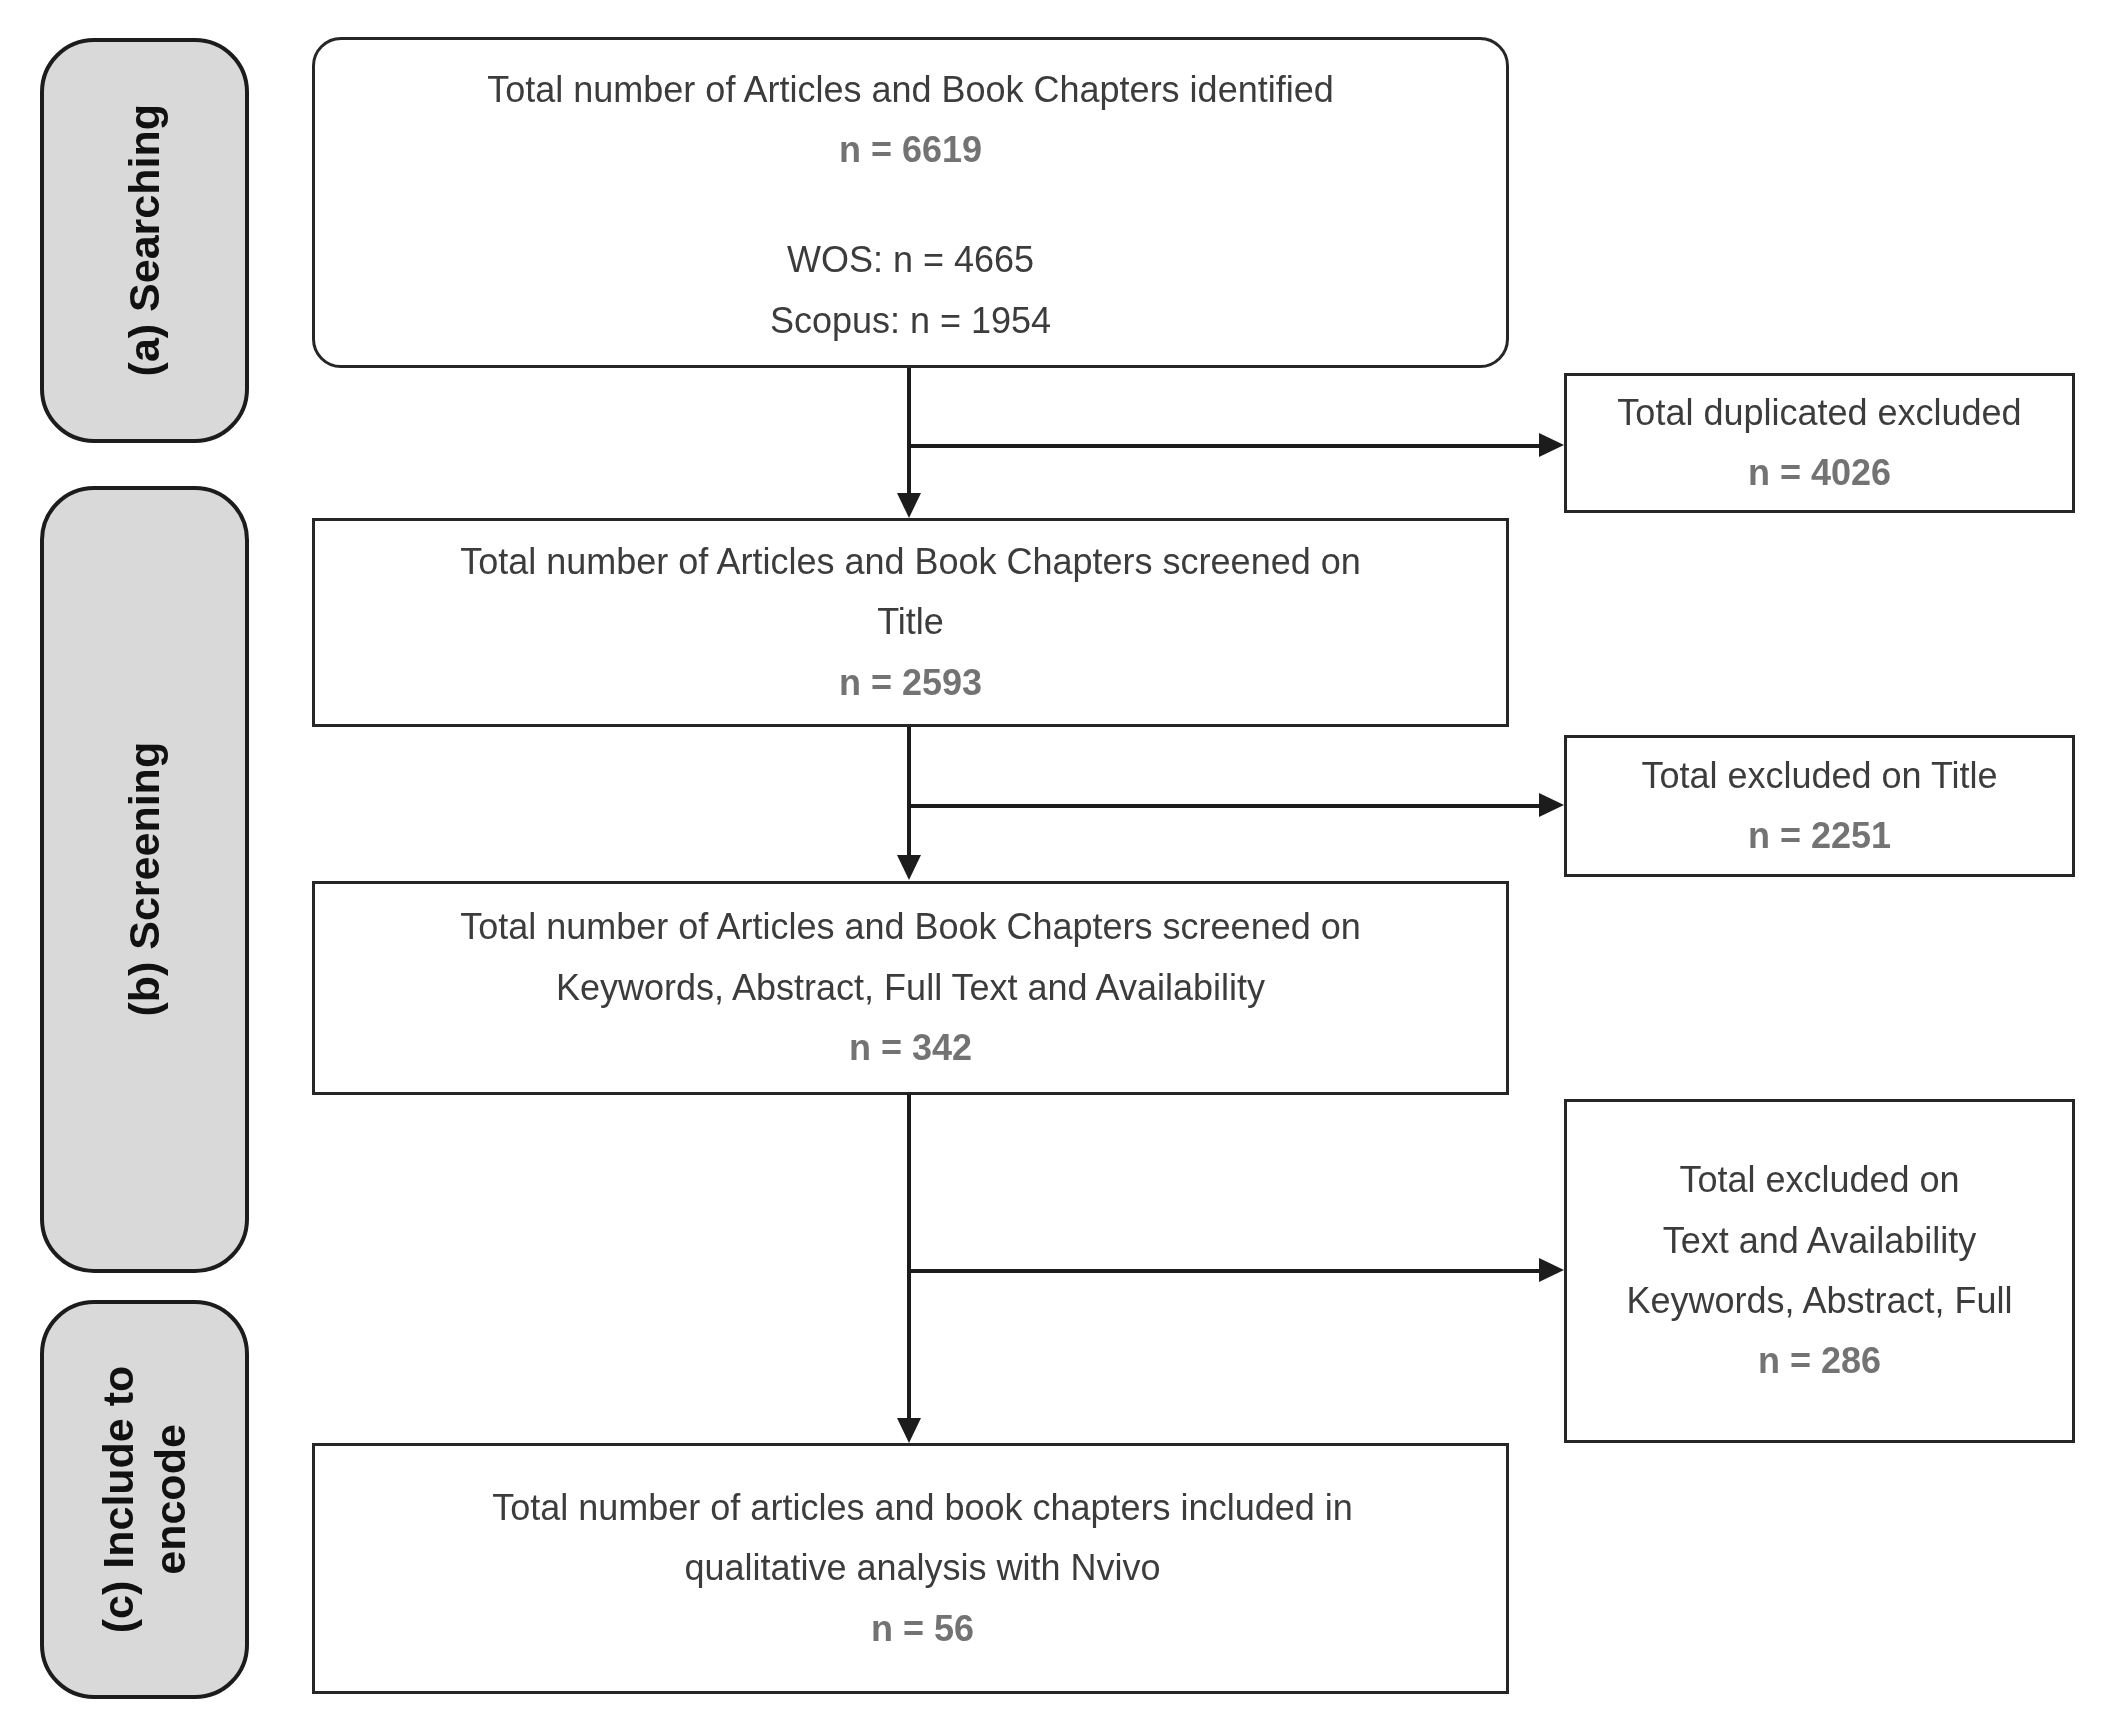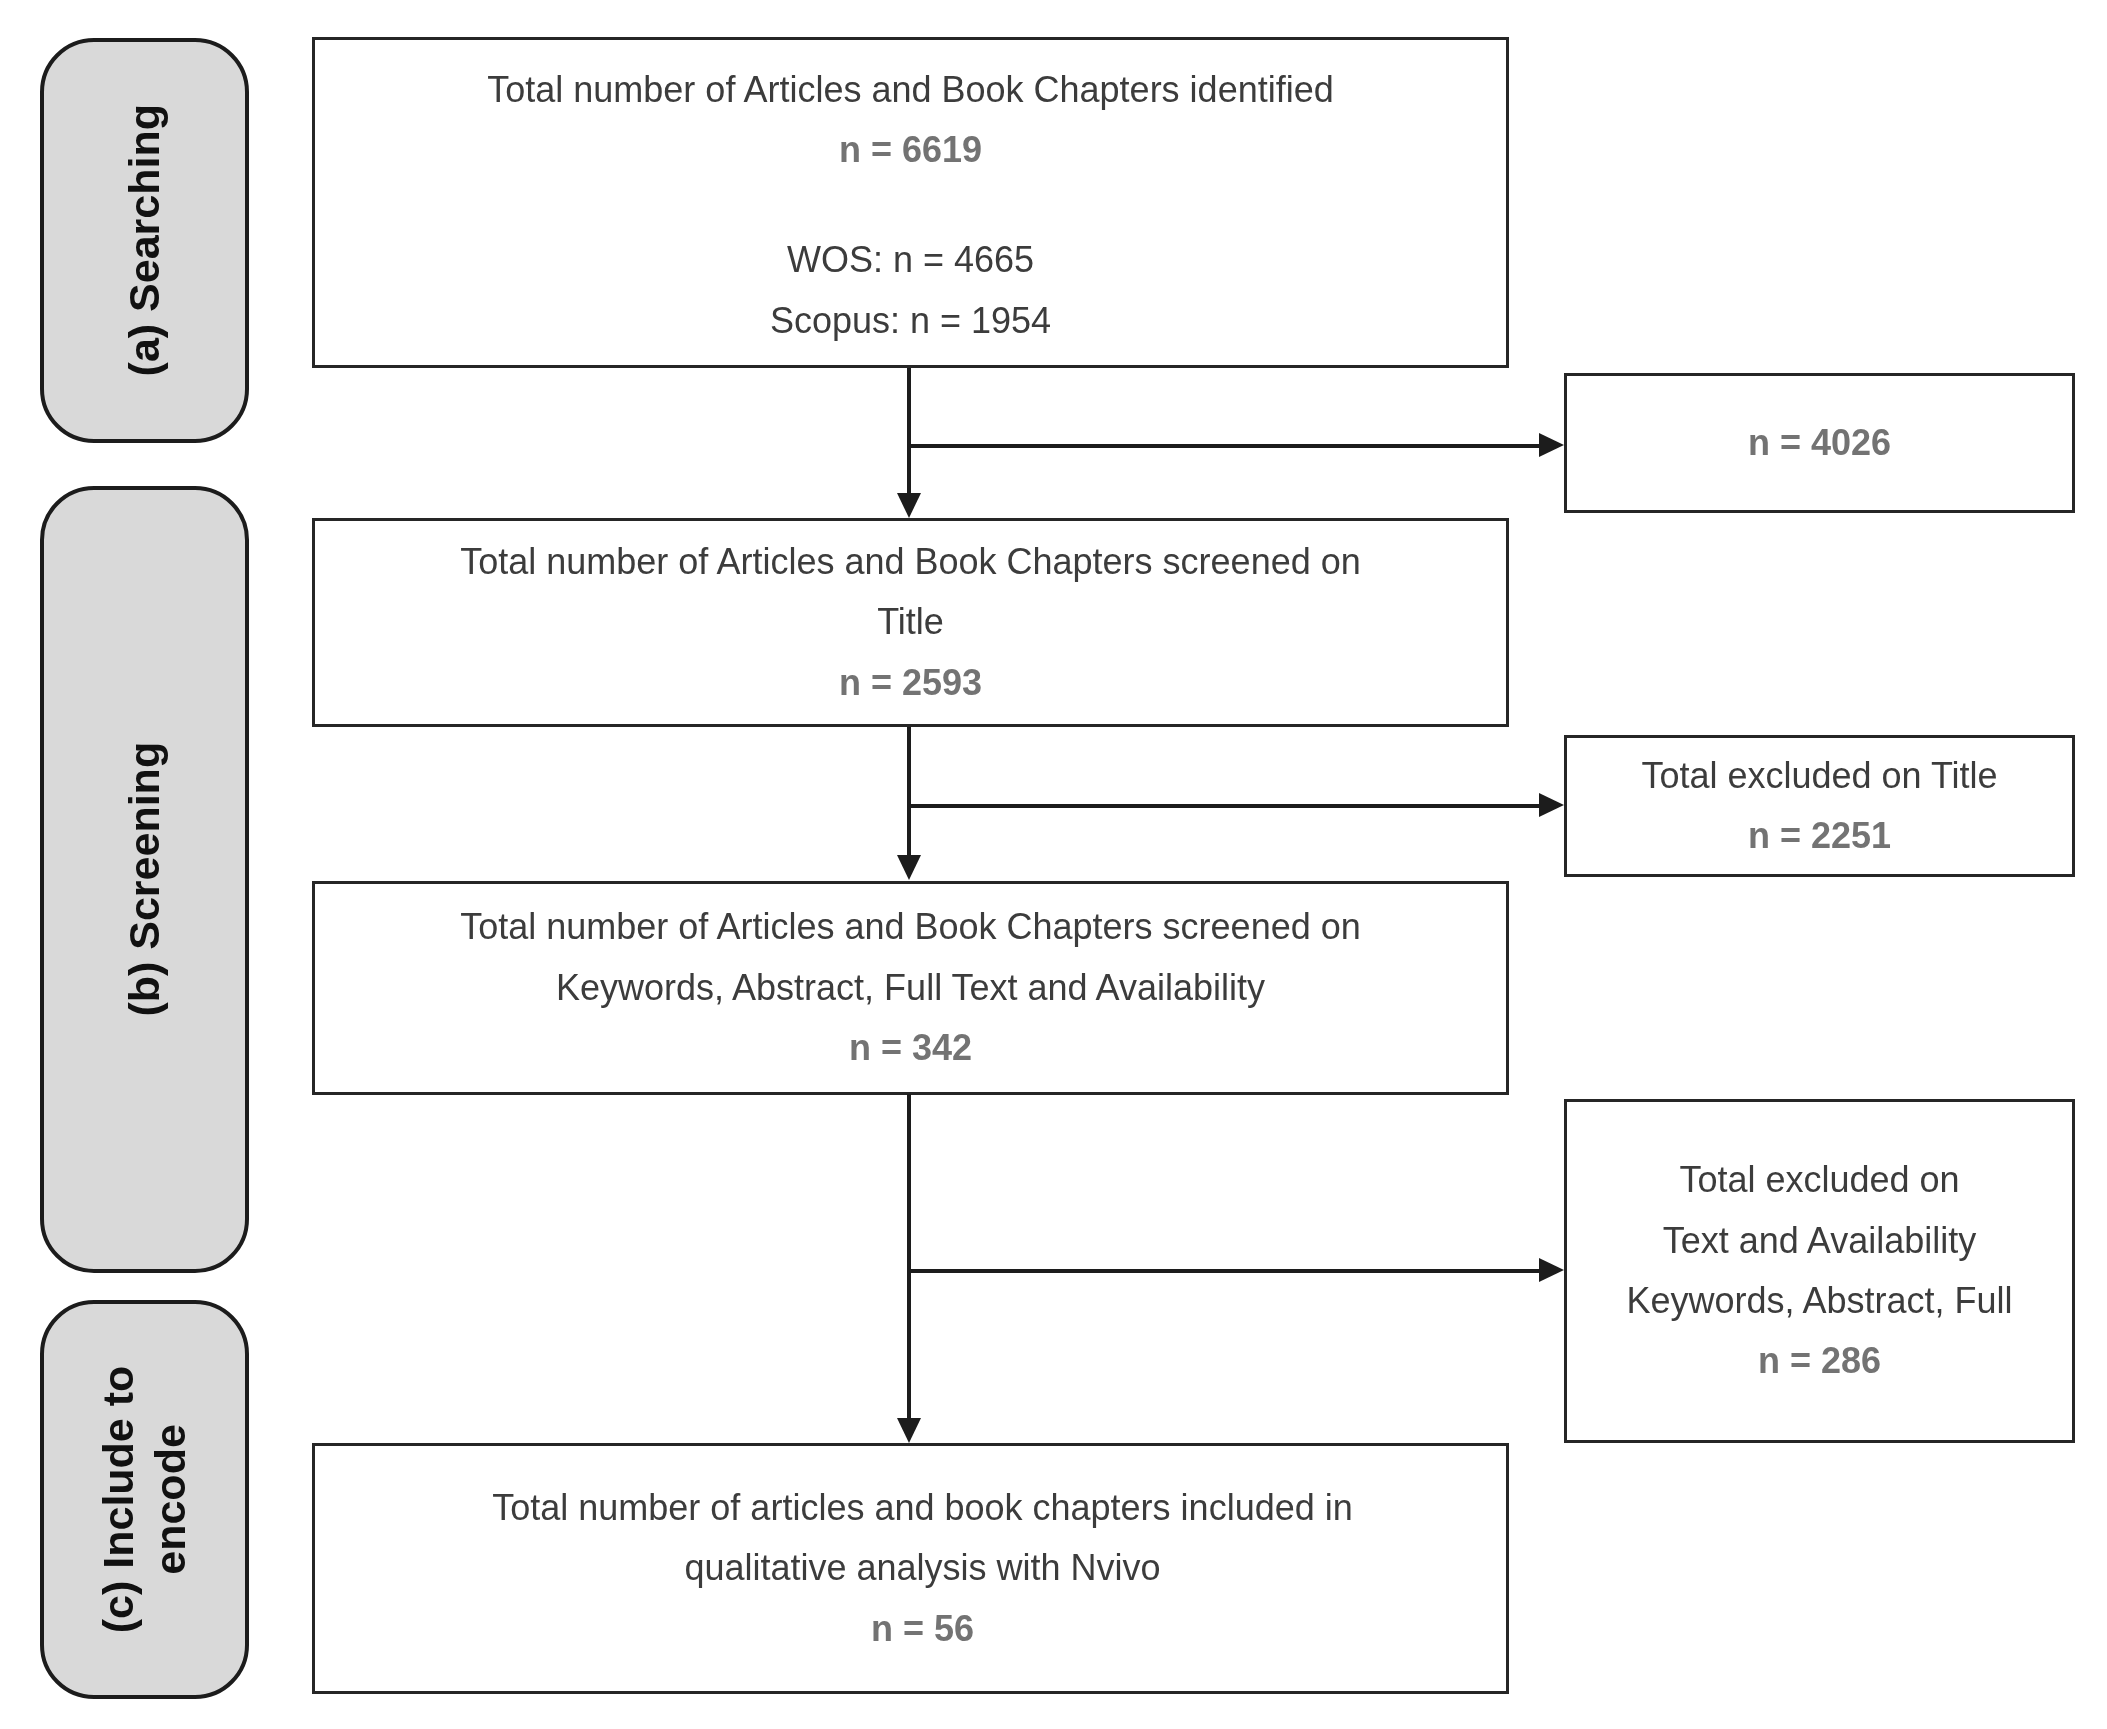--- a/index.html
+++ b/index.html
@@ -39,21 +39,21 @@
     text-align:center;
     font-size:36px;
     line-height:1.68;
     color:#3c3c3c;
   }
   .box .count{
     font-weight:700;
     color:#737373;
   }
   .box .spacer{height:50px;}
-  .box.top-align{justify-content:flex-start;padding-top:19.5px;}
+  .box.top-align{justify-content:flex-start;padding-top:19.5px;border-radius:29px;}
   
   .vline,.hline{position:absolute;background:#1c1c1c;}
   .vline{width:3.5px;}
   .hline{height:3.5px;}
   .arr-down{
     position:absolute;width:0;height:0;
     border-left:12px solid transparent;
     border-right:12px solid transparent;
     border-top:25px solid #1c1c1c;
   }
@@ -108,20 +108,21 @@
     <div class="count">n = 342</div>
   </div>
 
   <div class="box" style="left:312px;top:1443px;width:1197px;height:251px;padding-left:24px;">
     <div>Total number of articles and book chapters included in</div>
     <div>qualitative analysis with Nvivo</div>
     <div class="count">n = 56</div>
   </div>
 
   <div class="box" style="left:1564px;top:373px;width:511px;height:140px;">
+    <div>Total duplicated excluded</div>
     <div class="count">n = 4026</div>
   </div>
 
   <div class="box" style="left:1564px;top:735px;width:511px;height:142px;">
     <div>Total excluded on Title</div>
     <div class="count">n = 2251</div>
   </div>
 
   <div class="box" style="left:1564px;top:1099px;width:511px;height:344px;">
     <div>Total excluded on</div>

